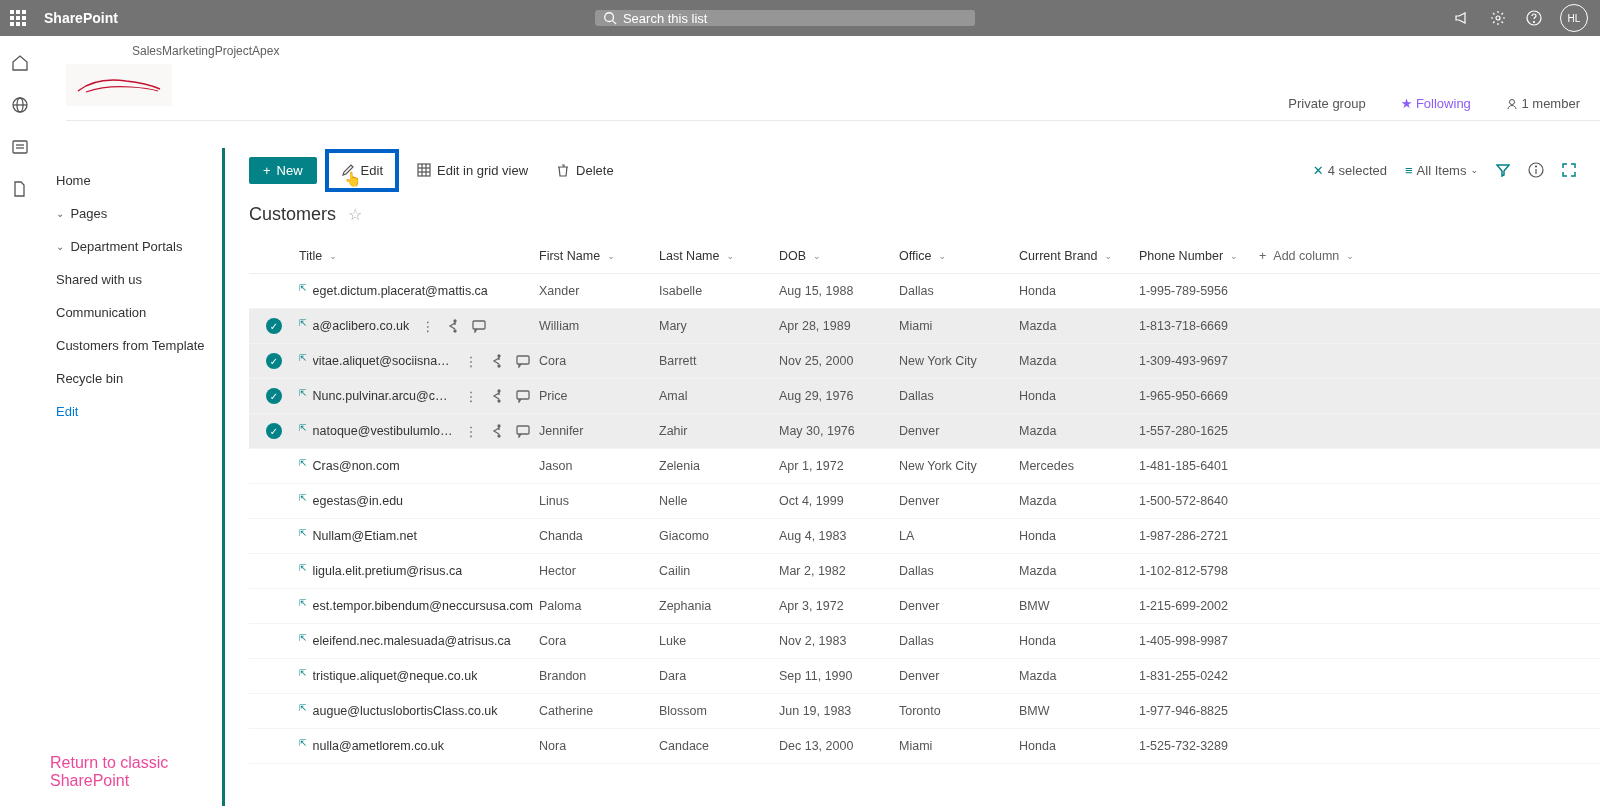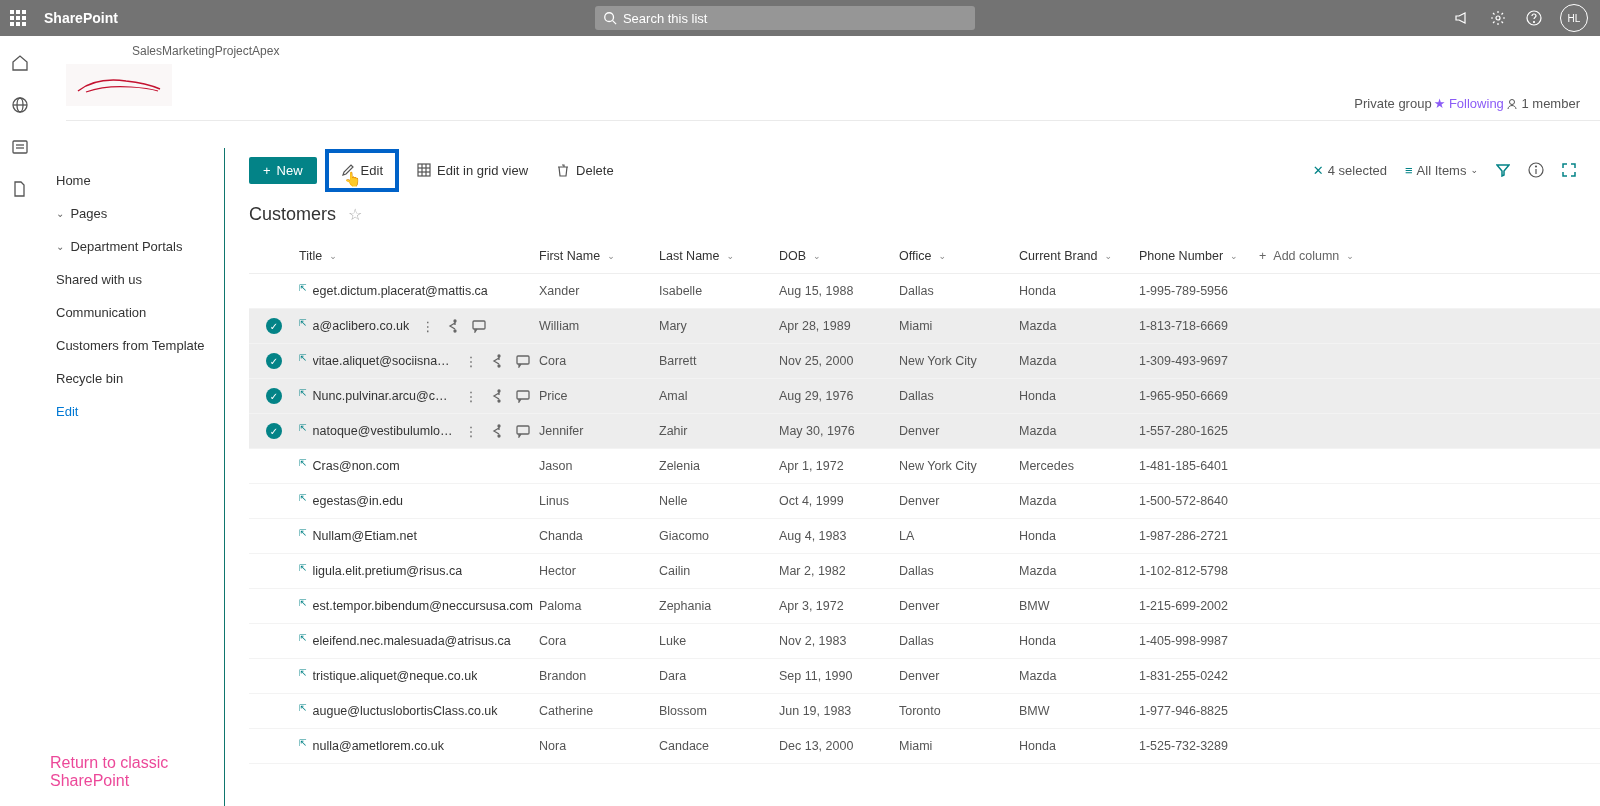--- a/index.html
+++ b/index.html
@@ -3,38 +3,38 @@
 <meta charset="utf-8">
 <style>
 *{margin:0;padding:0;box-sizing:border-box;font-family:"Segoe UI",Arial,sans-serif}
 body{width:1600px;height:806px;overflow:hidden;background:#fff;position:relative}
 .suite-bar{height:36px;background:#737373;display:flex;align-items:center;color:#fff;font-size:14px}
 .waffle{width:36px;height:36px;display:flex;align-items:center;justify-content:center;cursor:pointer}
 .waffle-grid{display:grid;grid-template-columns:repeat(3,4px);grid-gap:2px}
 .waffle-grid span{width:4px;height:4px;background:#fff}
 .app-name{font-weight:600;padding-left:8px}
 .search-wrap{flex:1;display:flex;justify-content:center}
-.search{width:380px;height:24px;background:rgba(255,255,255,.25);border-radius:3px;display:flex;align-items:center;padding:0 8px}
+.search{width:380px;height:16px;background:rgba(255,255,255,.25);border-radius:3px;display:flex;align-items:center;padding:0 8px}
 .search input{flex:1;background:transparent;border:none;outline:none;color:#fff;font-size:13px}
 .search input::placeholder{color:#fff}
 .suite-right{display:flex;align-items:center;gap:16px;padding-right:12px}
 .suite-icon{width:20px;height:20px;display:flex;align-items:center;justify-content:center;cursor:pointer}
 .avatar{width:28px;height:28px;border:1px solid #fff;border-radius:50%;display:flex;align-items:center;justify-content:center;font-size:10px}
 .top-links{display:flex;padding:8px 0 4px 66px;font-size:12px;color:#606060}
 .top-links span{cursor:pointer}
 .rail{position:absolute;left:0;top:36px;bottom:0;width:40px;display:flex;flex-direction:column;align-items:center;gap:24px;padding-top:18px;color:#555;background:#fff}
 .rail-icon{cursor:pointer;font-size:16px}
 .header-area{padding-left:66px;position:relative}
 .logo-box{width:106px;height:42px;background:#faf7f7;display:flex;align-items:center;justify-content:center;margin-top:2px}
 .logo-swoosh{width:86px;height:20px}
-.site-info{position:absolute;right:20px;top:60px;display:flex;align-items:flex-end;gap:2px;font-size:13px;color:#555}
+.site-info{position:absolute;right:20px;top:60px;display:flex;align-items:flex-end;gap:35px;font-size:13px;color:#555}
 .star{color:#8b5cf6}
 .divider{height:1px;background:#eaeaea;margin:14px 0 0 0}
 .main{display:flex;position:absolute;top:148px;left:40px;right:0;bottom:0}
-.left-nav{width:185px;border-right:1px solid #0f766e;padding:16px 0 0 8px;font-size:13px;color:#333;position:relative}
+.left-nav{width:185px;border-right:3px solid #0f766e;padding:16px 0 0 8px;font-size:13px;color:#333;position:relative}
 .nav-item{padding:9px 8px;cursor:pointer;display:flex;align-items:center;gap:6px}
 .nav-edit{color:#0078d4;padding:9px 8px;cursor:pointer}
 .classic{position:absolute;bottom:16px;left:10px;font-size:16px;color:#ec4899;cursor:pointer}
 .chev{font-size:10px;color:#666}
 .content{flex:1;padding:0 0 0 24px;overflow:hidden}
 .cmd-bar{height:44px;display:flex;align-items:center;gap:8px;font-size:13px}
 .btn-new{background:#038387;color:#fff;padding:6px 14px;border-radius:2px;display:flex;align-items:center;gap:6px;cursor:pointer}
 .cmd-btn{padding:6px 10px;display:flex;align-items:center;gap:6px;cursor:pointer;color:#333}
 .edit-highlight{border:4px solid #0062c8;padding:10px 12px;position:relative}
 .cursor{position:absolute;left:16px;top:18px;font-size:14px}

